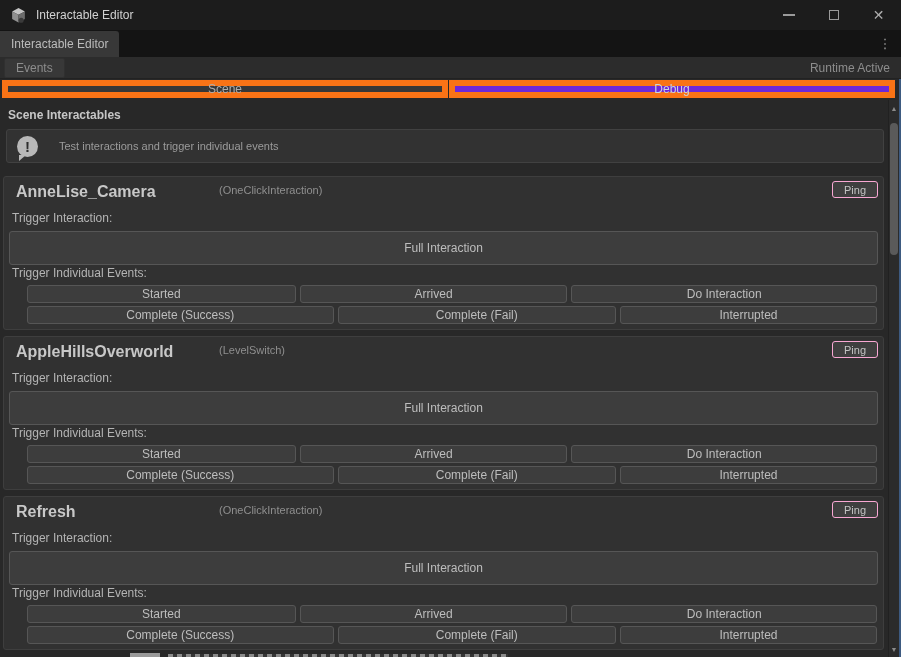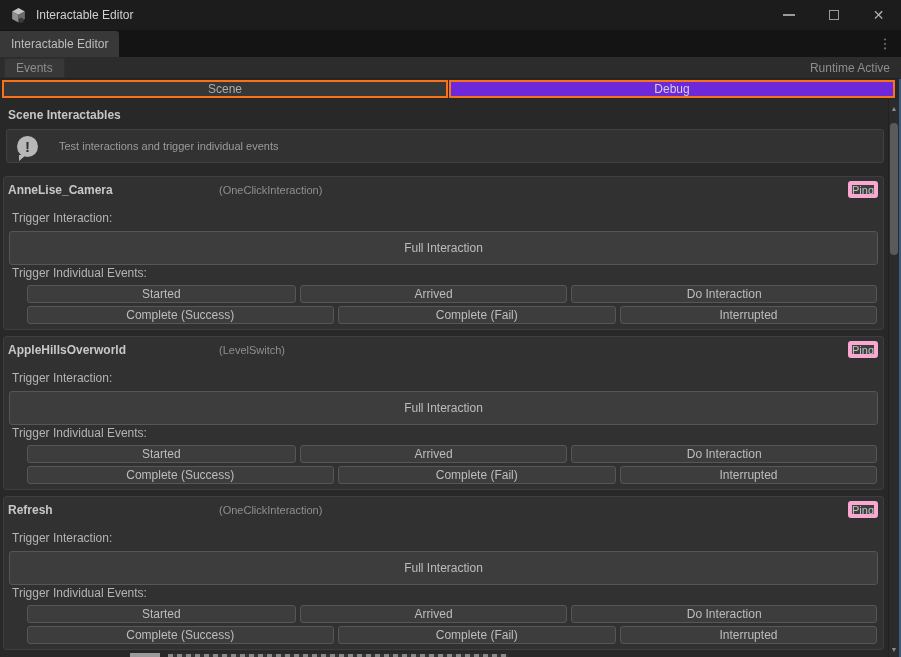--- a/index.html
+++ b/index.html
@@ -21,37 +21,37 @@
   .editor-tab{position:absolute;left:0;top:1px;bottom:0;width:119px;background:#383838;color:#bcbcbc;font-size:12px;display:flex;align-items:center;padding-left:11px;border-top-right-radius:3px;}
   .kebab{position:absolute;right:7px;top:0;bottom:0;width:18px;display:flex;align-items:center;justify-content:center;color:#9a9a9a;font-size:13px;letter-spacing:0;}
 
   
   .toolbar{position:absolute;top:57px;left:0;right:0;height:22px;background:#2c2c2c;border-bottom:1px solid #222;display:flex;align-items:center;}
   .refresh-btn{margin-left:4px;height:20px;padding:0 11px;background:#383838;border:1px solid #303030;color:#8d8d8d;font-size:12px;display:flex;align-items:center;border-radius:2px;}
   .runtime-label{margin-left:auto;margin-right:11px;color:#8d8d8d;font-size:12px;}
 
   
   .viewtabs{position:absolute;top:80px;left:2px;width:893px;height:18px;display:flex;gap:1px;}
-  .viewtab{flex:1;display:flex;align-items:center;justify-content:center;font-size:12px;border:2px solid #f97316;}
+  .viewtab{flex:1;display:flex;align-items:center;justify-content:center;font-size:12px;border:6px solid #f97316;}
   .viewtab.scene{background:#373737;color:#adadad;}
   .viewtab.debug{background:#6d28d9;color:#cdd4de;}
 
   
   .content{position:absolute;top:100px;left:0;width:888px;bottom:0;overflow:hidden;}
   .heading{margin:8px 0 0 8px;color:#c6c6c6;font-size:12px;font-weight:bold;}
   .infobox{position:absolute;top:29px;left:6px;right:4px;height:34px;background:#323232;border:1px solid #414141;border-radius:3px;display:flex;align-items:center;}
   .info-icon{position:relative;width:21px;height:21px;margin-left:10px;background:#b8b8b8;border-radius:50%;color:#2e2e2e;font-weight:bold;font-size:15px;display:flex;align-items:center;justify-content:center;flex:0 0 auto;}
   .info-icon::after{content:"";position:absolute;left:2px;bottom:-4px;width:0;height:0;border-left:7px solid #b8b8b8;border-bottom:6px solid transparent;}
   .info-text{margin-left:21px;color:#9b9b9b;font-size:11px;}
 
   .sections{position:absolute;top:76px;left:3px;right:4px;}
   .section{position:relative;height:154px;background:#313131;border:1px solid #3e3e3e;border-radius:3px;margin-bottom:6px;}
-  .sec-name{position:absolute;top:6px;left:4px;color:#c8c8c8;font-size:12px;font-weight:bold;}
+  .sec-name{position:absolute;top:6px;left:12px;color:#c8c8c8;font-size:16px;font-weight:bold;}
   .sec-type{position:absolute;top:7px;left:215px;color:#8f8f8f;font-size:11px;}
-  .ping-btn{position:absolute;top:4px;right:5px;width:30px;height:17px;background:#3f3f3f;border:4px solid #f9a8d4;border-radius:3px;color:#c3c3c3;font-size:11px;display:flex;align-items:center;justify-content:center;}
+  .ping-btn{position:absolute;top:4px;right:5px;width:46px;height:17px;background:#3f3f3f;border:1px solid #f9a8d4;border-radius:3px;color:#c3c3c3;font-size:11px;display:flex;align-items:center;justify-content:center;}
   .sec-label{position:absolute;left:8px;color:#b4b4b4;font-size:12px;font-weight:normal;}
   .lbl-trigger{top:34px;}
   .lbl-events{top:89px;}
   .full-btn{position:absolute;top:54px;left:5px;right:5px;height:34px;background:#3d3d3d;border:1px solid #565656;border-radius:3px;color:#bdbdbd;font-size:12px;display:flex;align-items:center;justify-content:center;}
   .ev-row{position:absolute;left:23px;right:6px;height:18px;display:flex;gap:4px;}
   .row1{top:108px;}
   .row2{top:129px;}
   .ev-btn{flex-basis:0;background:#3d3d3d;border:1px solid #565656;border-radius:3px;color:#bdbdbd;font-size:12px;display:flex;align-items:center;justify-content:center;white-space:nowrap;overflow:hidden;}
   .g275{flex-grow:275;} .g274{flex-grow:274;} .g313{flex-grow:313;}
   .g314{flex-grow:314;} .g285{flex-grow:285;} .g263{flex-grow:263;}

